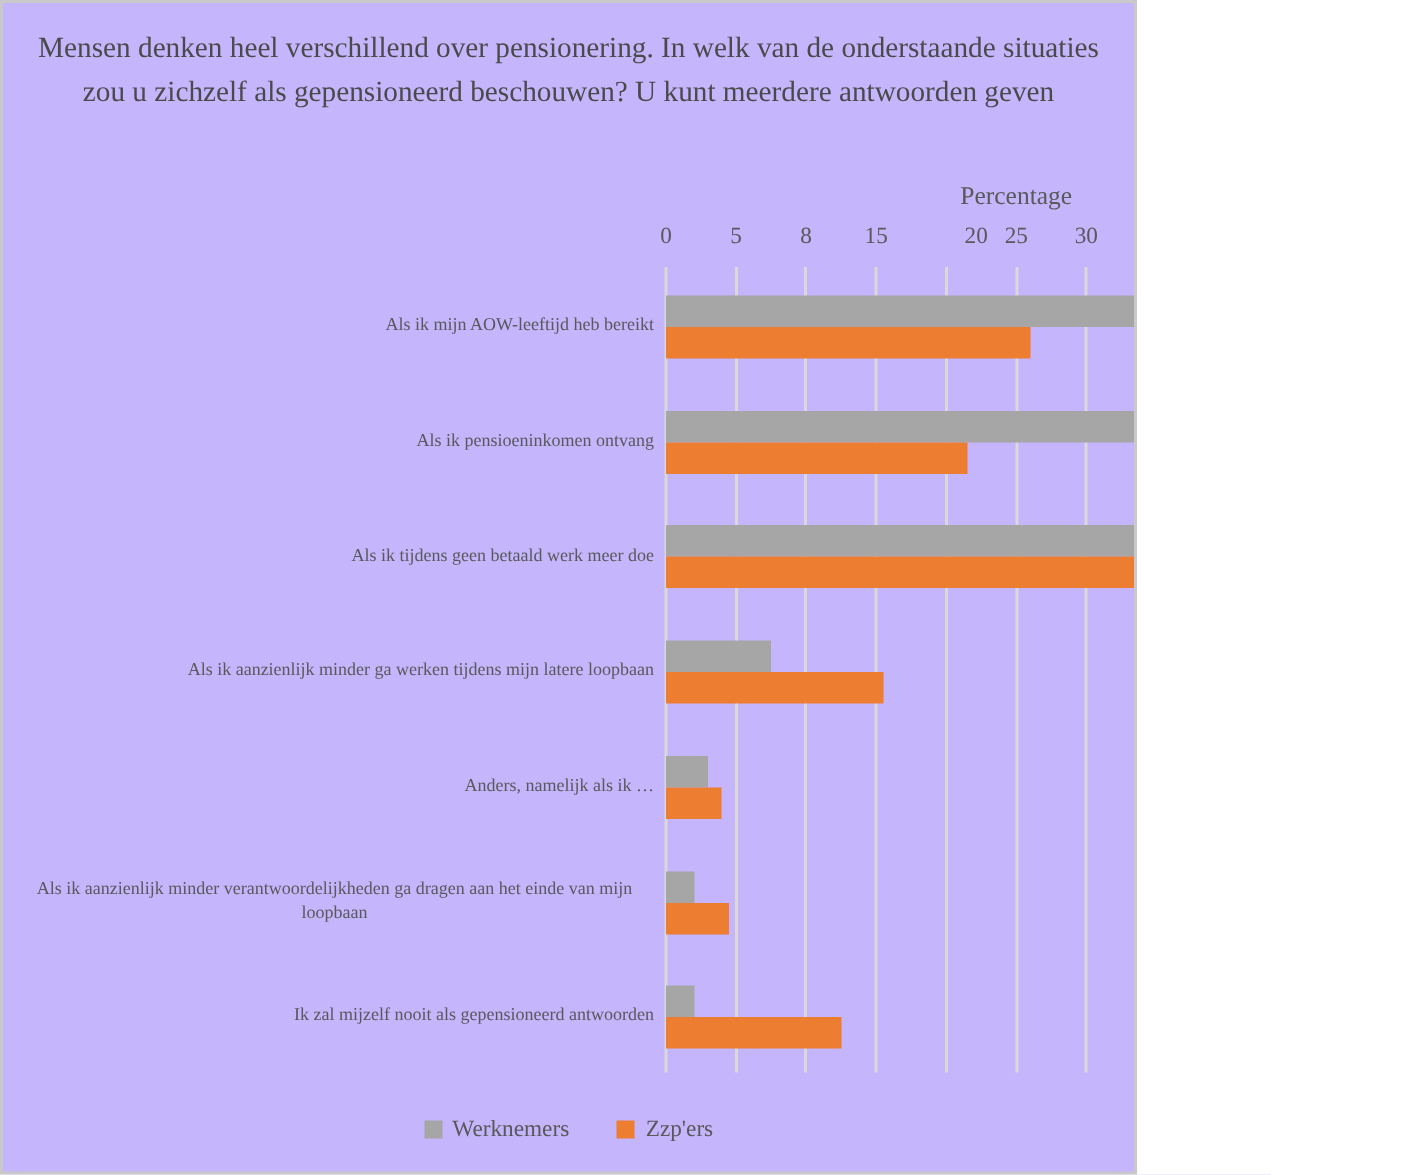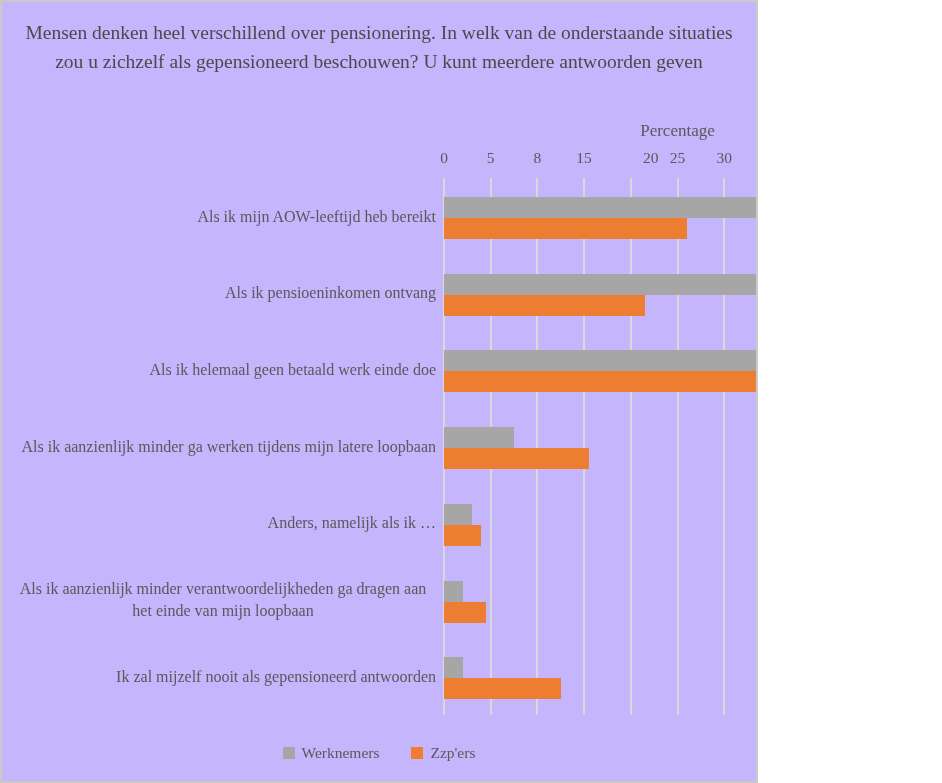--- a/index.html
+++ b/index.html
@@ -56,21 +56,21 @@
   }
   .cat-label {
     height: 76.714px;
     display: flex;
     align-items: center;
     justify-content: flex-end;
   }
   .cat-label span {
     display: inline-block;
     text-align: center;
-    font-size: 16px;
+    font-size: 12px;
     line-height: 1.35;
     color: #595959;
   }
   .plot {
     position: absolute;
     top: 176px;
     left: 442px;
     width: 467px;
     height: 537px;
   }
@@ -128,21 +128,21 @@
       <span class="tick" style="left: 100%; margin-top: 30px;">50</span>
     </div>
   <div class="cat-labels" id="cat-labels">
       <div class="cat-label">
         <span>Als ik mijn AOW-leeftijd heb bereikt</span>
       </div>
       <div class="cat-label">
         <span>Als ik pensioeninkomen ontvang</span>
       </div>
       <div class="cat-label">
-        <span>Als ik helemaal geen betaald werk einde doe</span>
+        <span>Als ik tijdens geen betaald werk meer doe</span>
       </div>
       <div class="cat-label">
         <span>Als ik aanzienlijk minder ga werken tijdens mijn latere loopbaan</span>
       </div>
       <div class="cat-label">
         <span>Anders, namelijk  als ik …</span>
       </div>
       <div class="cat-label">
         <span>Als ik aanzienlijk minder verantwoordelijkheden ga dragen aan het einde van mijn loopbaan</span>
       </div>

